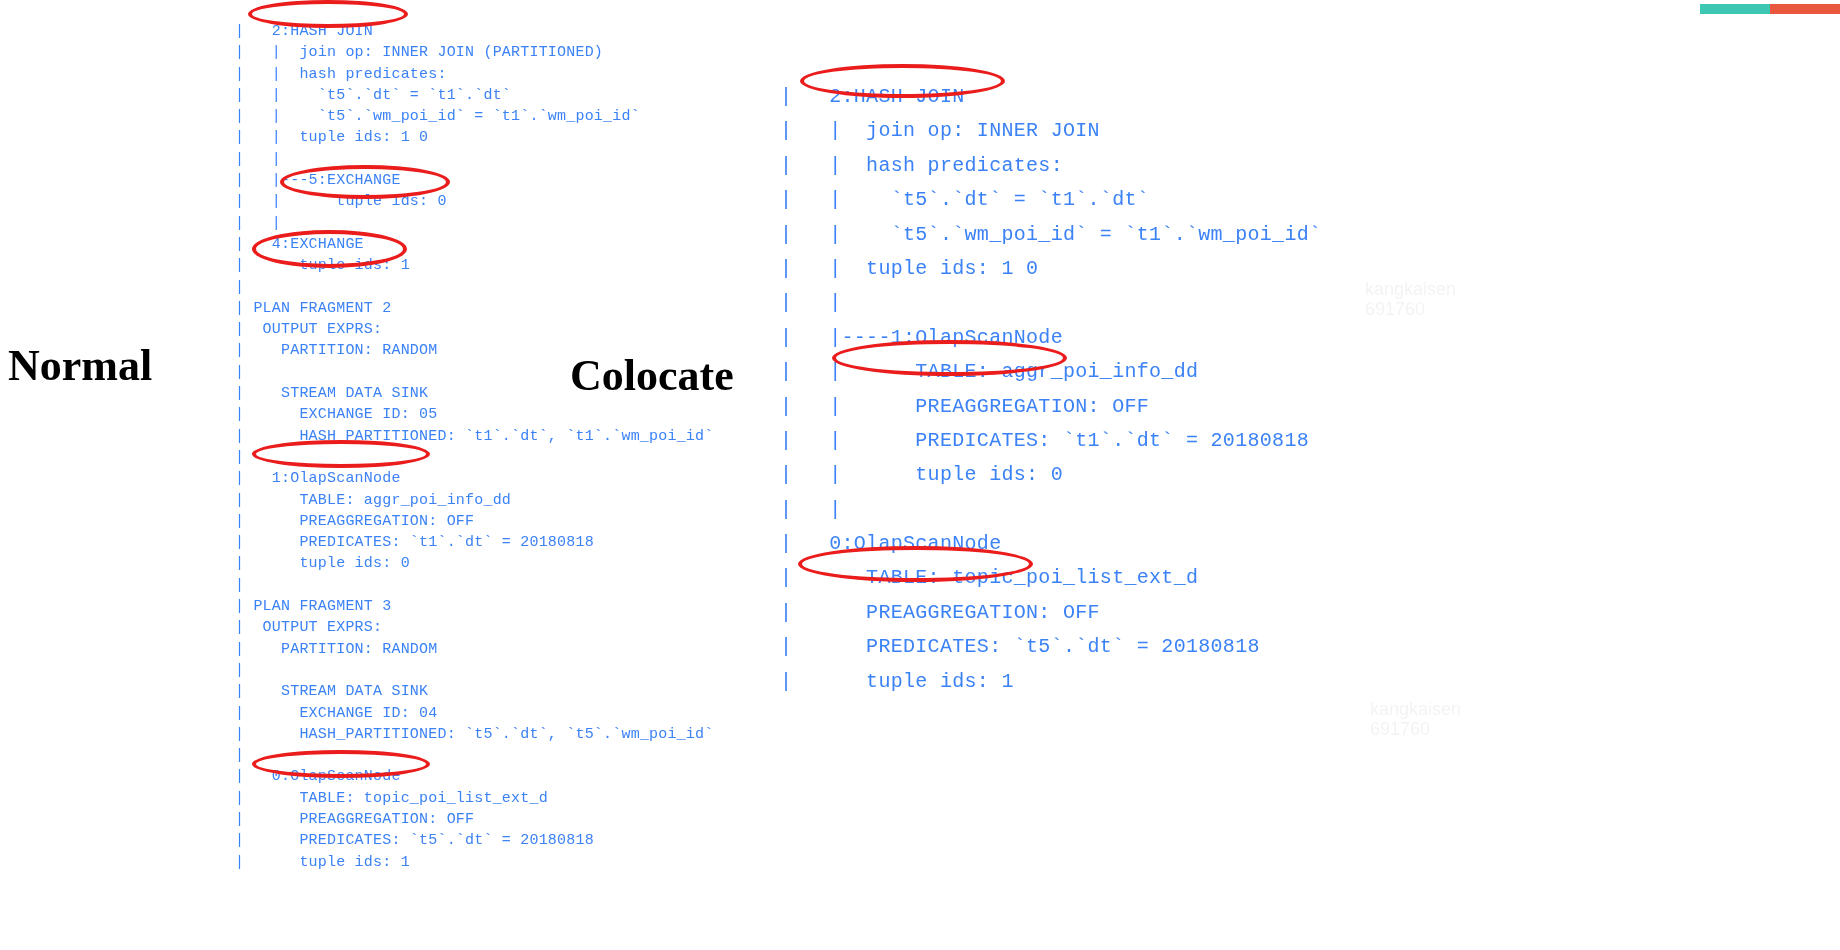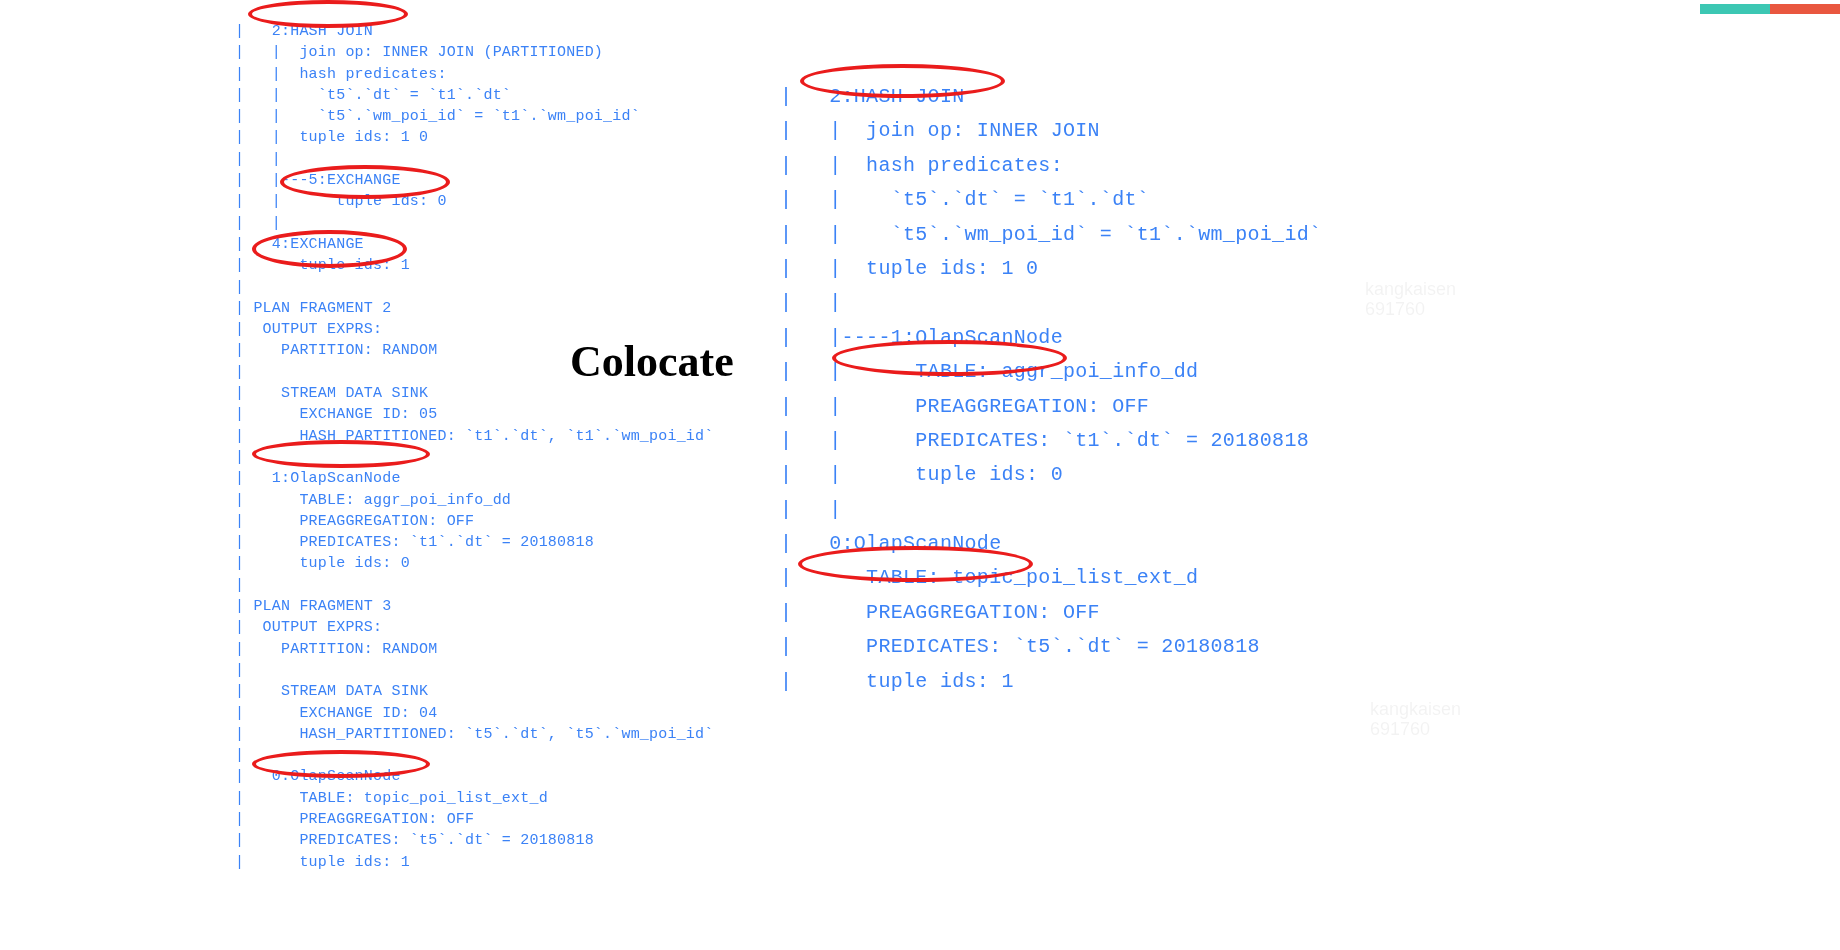--- a/index.html
+++ b/index.html
@@ -23,21 +23,21 @@
   .accent-bar .teal { display:inline-block; width:70px; height:10px; background:#3cc7b3; }
   .accent-bar .red  { display:inline-block; width:70px; height:10px; background:#e9573f; }
 
   .title {
     position: absolute;
     font-family: Georgia, "Times New Roman", serif;
     font-weight: bold;
     color: #000;
   }
   .title.normal   { left: 8px;  top: 340px; font-size: 44px; }
-  .title.colocate { left: 570px; top: 336px; font-size: 44px; }
+  .title.colocate { left: 570px; top: 350px; font-size: 44px; }
 
   .plan {
     position: absolute;
     font-family: "Menlo", "Consolas", "Courier New", monospace;
     color: #3b82f6;
     white-space: pre;
     line-height: 1.42;
   }
   .plan.left  {
     left: 235px; top: 6px;
@@ -84,20 +84,21 @@
 </style>
 </head>
 <body>
 
 <div class="canvas">
 
   <div class="accent-bar">
     <span class="teal"></span><span class="red"></span>
   </div>
 
+  <div class="title normal">Normal</div>
   <div class="title colocate">Colocate</div>
 
   <pre class="plan left" id="plan-left">|   2:HASH JOIN
 |   |  join op: INNER JOIN (PARTITIONED)
 |   |  hash predicates:
 |   |    `t5`.`dt` = `t1`.`dt`
 |   |    `t5`.`wm_poi_id` = `t1`.`wm_poi_id`
 |   |  tuple ids: 1 0
 |   |
 |   |---5:EXCHANGE

